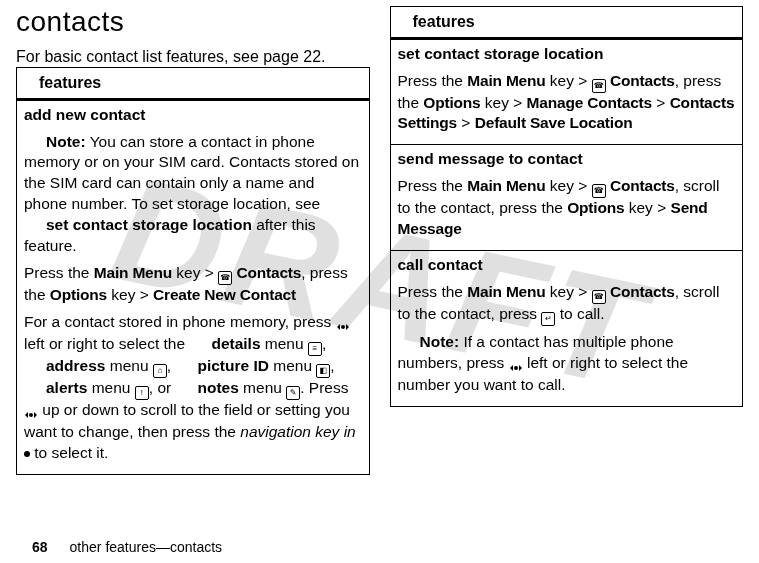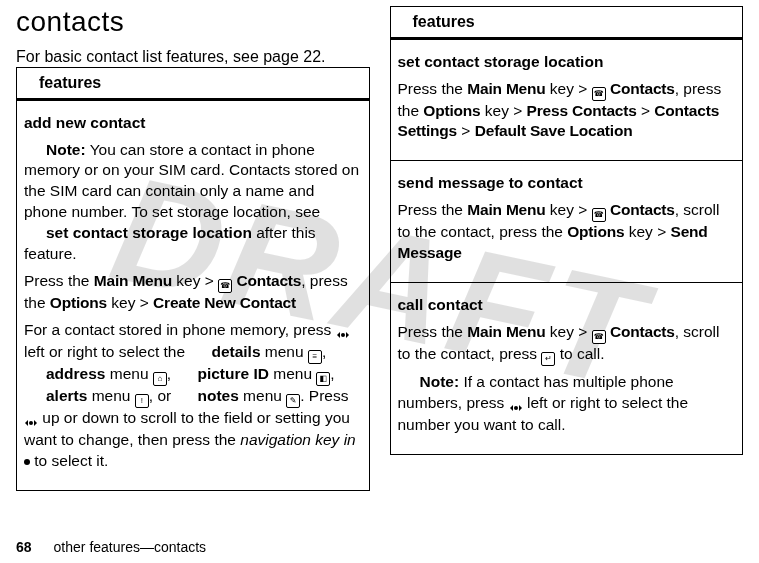--- a/index.html
+++ b/index.html
@@ -50,21 +50,21 @@
     font-weight: bold;
     border-top: 1px solid #000;
     border-left: 1px solid #000;
     border-right: 1px solid #000;
     border-bottom: 3px solid #000;
     padding: 4px 22px;
     font-size: 16px;
   }
   table.feat td {
     border: 1px solid #000;
-    padding: 12px 7px;
+    padding: 4px 7px;
     vertical-align: top;
   }
   .row-title { font-weight: bold; margin-bottom: 4px; }
   .b { font-weight: bold; margin-left: 22px; }
   .nb { font-weight: bold; font-family: Arial Narrow, Arial, sans-serif; letter-spacing: -0.2px; }
   .it { font-style: italic; }
   .ico {
     display: inline-block;
     width: 14px; height: 14px;
     border: 1px solid #000;
@@ -90,21 +90,21 @@
     content:""; position:absolute; width:0;height:0;
     border:3px solid transparent;
   }
   .ico-nav span::before { border-right-color:#000; left:-7px; top:-1px; }
   .ico-nav span::after  { border-left-color:#000;  right:-7px; top:-1px; }
   .ico-center {
     display:inline-block; width:6px;height:6px;background:#000;border-radius:50%;vertical-align:1px;
   }
   .footer {
     position: absolute;
-    left: 16px; bottom: 8px;
+    left: 32px; bottom: 8px;
     font-size: 14px;
     z-index: 1;
   }
   .footer .pg { font-weight: bold; margin-right: 22px; }
   p.block { margin: 6px 0; }
 </style>
 </head>
 <body>
 
 <div class="watermark">DRAFT</div>
@@ -148,21 +148,21 @@
     <table class="feat">
       <tbody>
           <tr>
             <th>features</th>
           </tr>
 
       <tr>
             <td>
         <div class="row-title">set contact storage location</div>
         <p class="block">
-          <span>Press the </span><span class="nb">Main Menu</span><span> key &gt; </span><span class="ico">☎</span> <span class="nb">Contacts</span><span>, press the </span><span class="nb">Options</span><span> key &gt; </span><span class="nb">Press Contacts</span><span> &gt; </span><span class="nb">Contacts Settings</span><span> &gt; </span><span class="nb">Default Save Location</span>
+          <span>Press the </span><span class="nb">Main Menu</span><span> key &gt; </span><span class="ico">☎</span> <span class="nb">Contacts</span><span>, press the </span><span class="nb">Options</span><span> key &gt; </span><span class="nb">Manage Contacts</span><span> &gt; </span><span class="nb">Contacts Settings</span><span> &gt; </span><span class="nb">Default Save Location</span>
         </p>
       </td>
           </tr>
 
       <tr>
             <td>
         <div class="row-title">send message to contact</div>
         <p class="block">
           <span>Press the </span><span class="nb">Main Menu</span><span> key &gt; </span><span class="ico">☎</span> <span class="nb">Contacts</span><span>, scroll to the contact, press the </span><span class="nb">Options</span><span> key &gt; </span><span class="nb">Send Message</span>
         </p>

